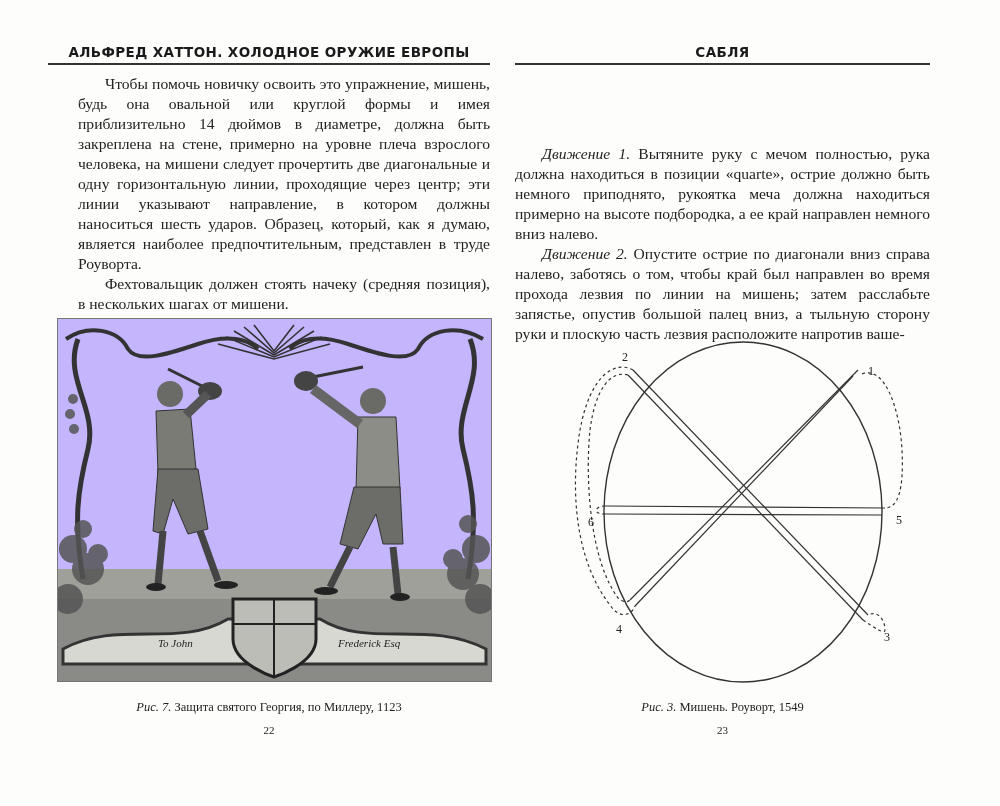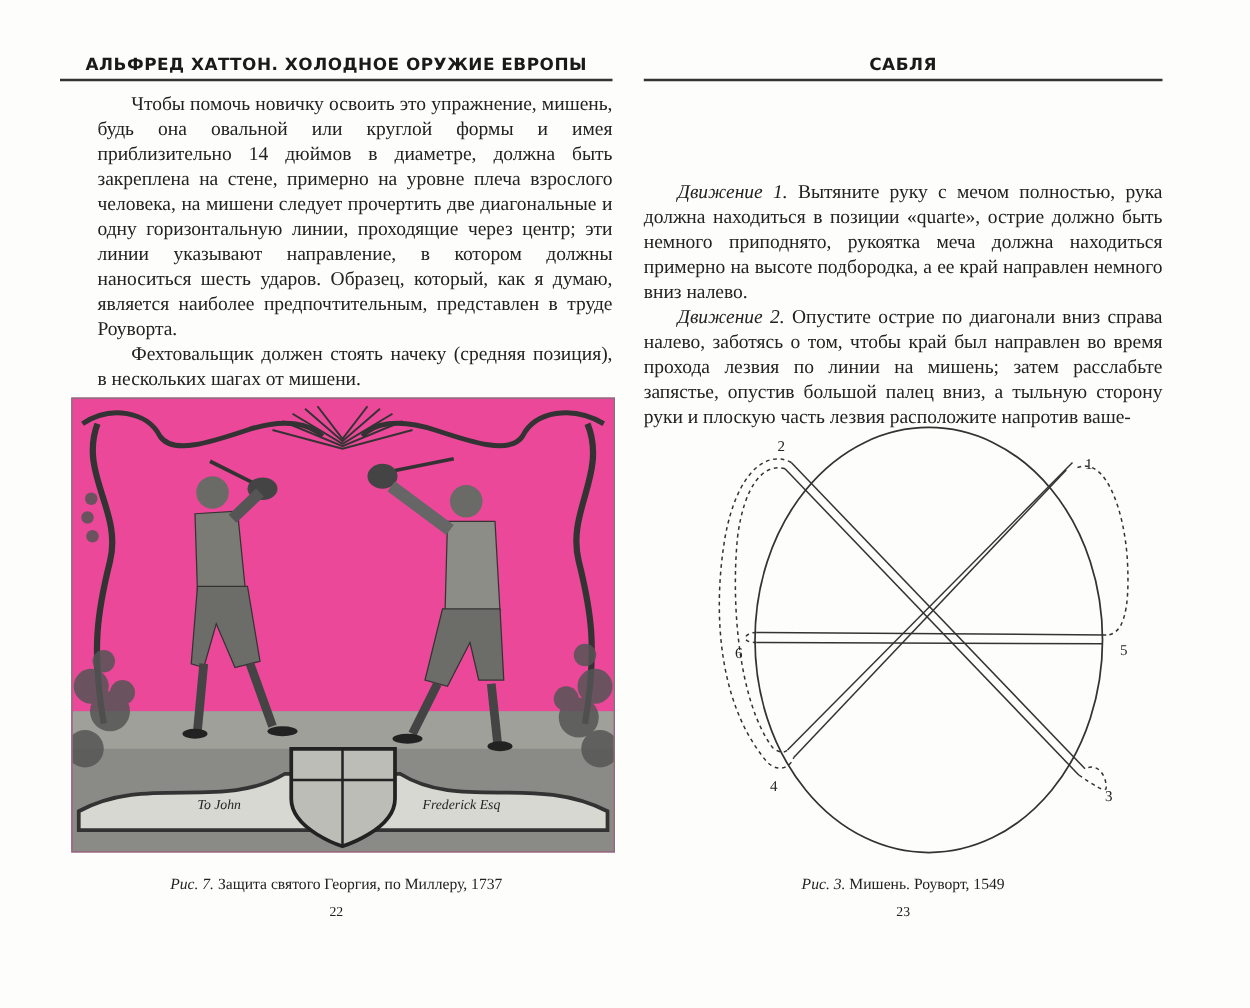--- a/index.html
+++ b/index.html
@@ -35,21 +35,21 @@
   .body-text p { margin: 0; text-indent: 27px; }
   .body-text .mv { font-style: italic; }
 
   .section-title {
     position: absolute; left: 15px; width: 415px; top: 78px;
     text-align: center; font-size: 15.6px; letter-spacing: 4px;
   }
 
   .figure-engraving {
     position: absolute; left: 57px; top: 318px; width: 433px; height: 362px;
-    background: #ec4899;
+    background: #c4b5fd;
     border: 1px solid #777;
     overflow: hidden;
   }
   .figure-engraving svg { display: block; }
 
   .figure-target { position: absolute; left: 40px; top: 330px; width: 400px; height: 360px; }
 
   .caption {
     position: absolute; top: 700px; font-size: 12.5px; text-align: center; color: #222;
   }
@@ -143,21 +143,21 @@
         <path d="M5,330 C60,300 120,330 170,300 L262,300 C310,330 370,300 428,330 L428,345 L5,345 Z" fill="#d8d8d3" stroke="#333" stroke-width="3"></path>
         <path d="M175,280 L258,280 L258,320 C258,345 216,358 216,358 C216,358 175,345 175,320 Z" fill="#bdbdb8" stroke="#222" stroke-width="3"></path>
         <path d="M216,280 L216,358" stroke="#222" stroke-width="2"></path>
         <path d="M175,305 L258,305" stroke="#222" stroke-width="2"></path>
         <text x="100" y="328" font-family="Liberation Serif, serif" font-style="italic" font-size="11" fill="#222">To John</text>
         <text x="280" y="328" font-family="Liberation Serif, serif" font-style="italic" font-size="11" fill="#222">Frederick Esq</text>
       </svg>
     </div>
 
     <div class="caption">
-      <span class="ref">Рис. 7.</span><span> Защита святого Георгия, по Миллеру, 1737</span>
+      <span class="ref">Рис. 7.</span><span> Защита святого Георгия, по Миллеру, 1123</span>
     </div>
     <div class="page-number">22</div>
   </div>
 
   <div class="page right">
     <div class="running-head">САБЛЯ</div>
 
     <div class="body-text">
       <p><span class="mv">Движение 1.</span><span> Вытяните руку с мечом полностью, рука должна находиться в позиции «quarte», острие должно быть немного приподнято, рукоятка меча должна находиться примерно на высоте подбородка, а ее край направлен немного вниз налево.</span></p>
       <p><span class="mv">Движение 2.</span><span> Опустите острие по диагонали вниз справа налево, заботясь о том, чтобы край был направлен во время прохода лезвия по линии на мишень; затем расслабьте запястье, опустив большой палец вниз, а тыльную сторону руки и плоскую часть лезвия расположите напротив ваше-</span></p>

